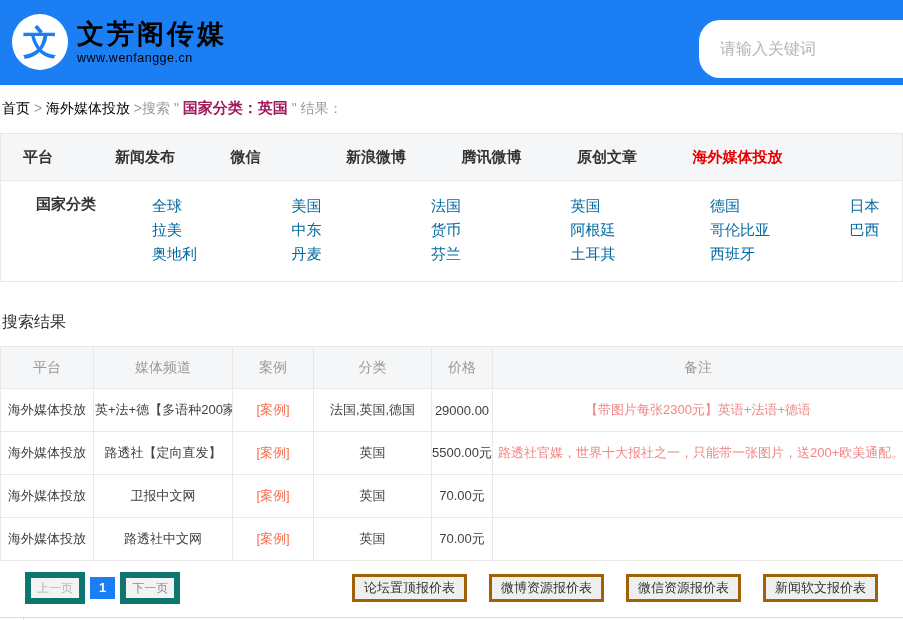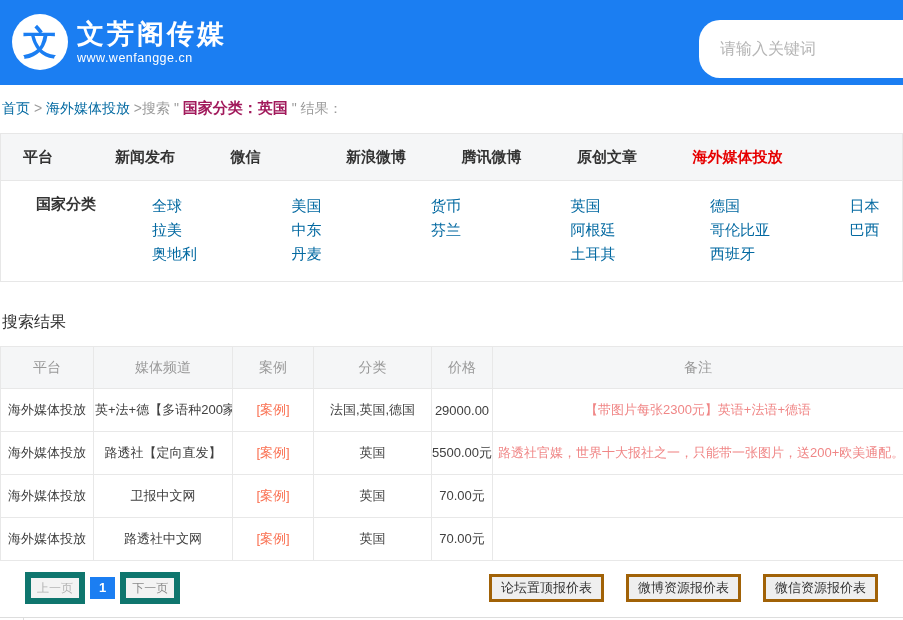--- a/index.html
+++ b/index.html
@@ -5,32 +5,32 @@
   * { box-sizing: border-box; margin: 0; padding: 0; }
   html,body { width: 903px; height: 620px; overflow: hidden; background: #fff;
     font-family: "Liberation Sans", "DejaVu Sans", sans-serif; }
 
   
   .topbar { position: relative; height: 85px; background: #1b7ef2; }
   .brand { display: flex; align-items: center; padding: 14px 0 0 12px; }
   .logo-circle { width: 56px; height: 56px; border-radius: 50%; background: #fff;
     display: flex; align-items: center; justify-content: center; flex: none; }
   .logo-glyph { color: #1b7ef2; font-size: 34px; font-weight: bold; line-height: 1; }
-  .brand-text { margin-left: 9px; color: #ffffff; }
+  .brand-text { margin-left: 9px; color: #000000; }
   .brand-name { font-size: 27px; font-weight: bold; letter-spacing: 3px; line-height: 1.15; }
   .brand-url { font-size: 12.5px; letter-spacing: .5px; }
   .searchbox { position: absolute; top: 20px; right: 0; width: 204px; height: 58px;
     background: #fff; border-radius: 21px 0 0 21px; display: flex; align-items: center; }
   .searchbox input { border: 0; outline: 0; background: transparent; margin-left: 21px;
     width: 170px; font-size: 16px; color: #333; }
   .searchbox input::placeholder { color: #b5b5b5; }
 
   
   .breadcrumb { padding: 14px 2px 15px; font-size: 14px; color: #9b9b9b; }
-  .breadcrumb .crumb-link { color: #0369a1; text-decoration: none; cursor: pointer; }
+  .breadcrumb .crumb-link { color: #000000; text-decoration: none; cursor: pointer; }
   .breadcrumb .hl { color: #a1195b; font-weight: bold; font-size: 15px; }
 
   
   .filter-panel { border: 1px solid #e7e7e7; }
   .f-row { display: grid; grid-template-columns: 92px repeat(7, 115.5px); }
   .f-head { background: #f5f6f7; border-bottom: 1px solid #e7e7e7; height: 47px;
     align-items: center; font-size: 15px; font-weight: bold; color: #333; }
   .f-head .cell, .f-body .cell { padding-left: 22px; }
   .f-head .nav-item { cursor: pointer; }
   .f-head .active { color: #e60000; }
@@ -109,20 +109,21 @@
       <span class="country">全球</span>
       <span class="country">拉美</span>
       <span class="country">奥地利</span>
     </div>
     <div class="cell">
       <span class="country">美国</span>
       <span class="country">中东</span>
       <span class="country">丹麦</span>
     </div>
     <div class="cell">
+      <span class="country">法国</span>
       <span class="country">货币</span>
       <span class="country">芬兰</span>
     </div>
     <div class="cell">
       <span class="country">英国</span>
       <span class="country">阿根廷</span>
       <span class="country">土耳其</span>
     </div>
     <div class="cell">
       <span class="country">德国</span>
@@ -200,18 +201,19 @@
 <div class="bottom-bar">
   <div class="pagination">
     <a class="page-btn">上一页</a>
     <span class="page-cur">1</span>
     <a class="page-btn next">下一页</a>
   </div>
   <div class="quick-links">
     <button class="ql-btn">论坛置顶报价表</button>
     <button class="ql-btn">微博资源报价表</button>
     <button class="ql-btn">微信资源报价表</button>
+    <button class="ql-btn">新闻软文报价表</button>
   </div>
 </div>
 
 <div class="footer-line">
   <div class="footer-tick"></div>
 </div>
 
 </body></html>

